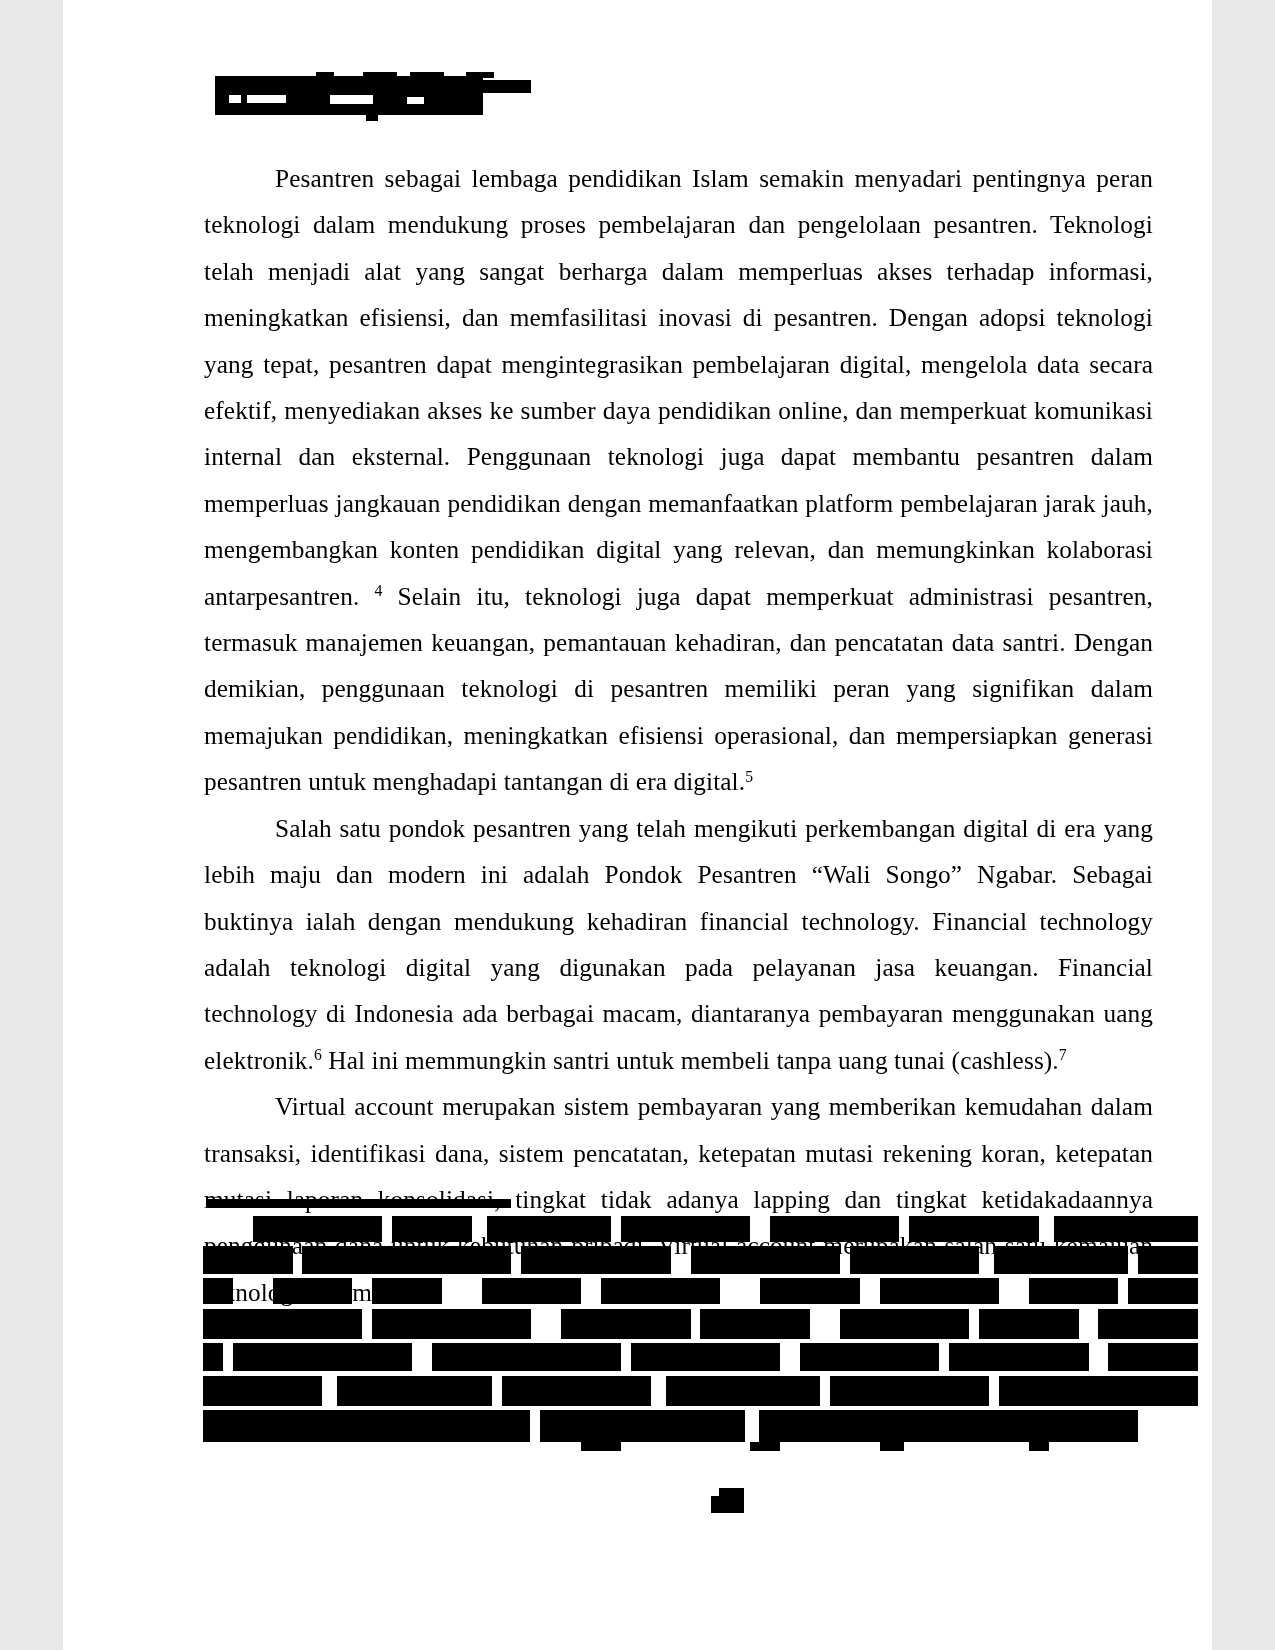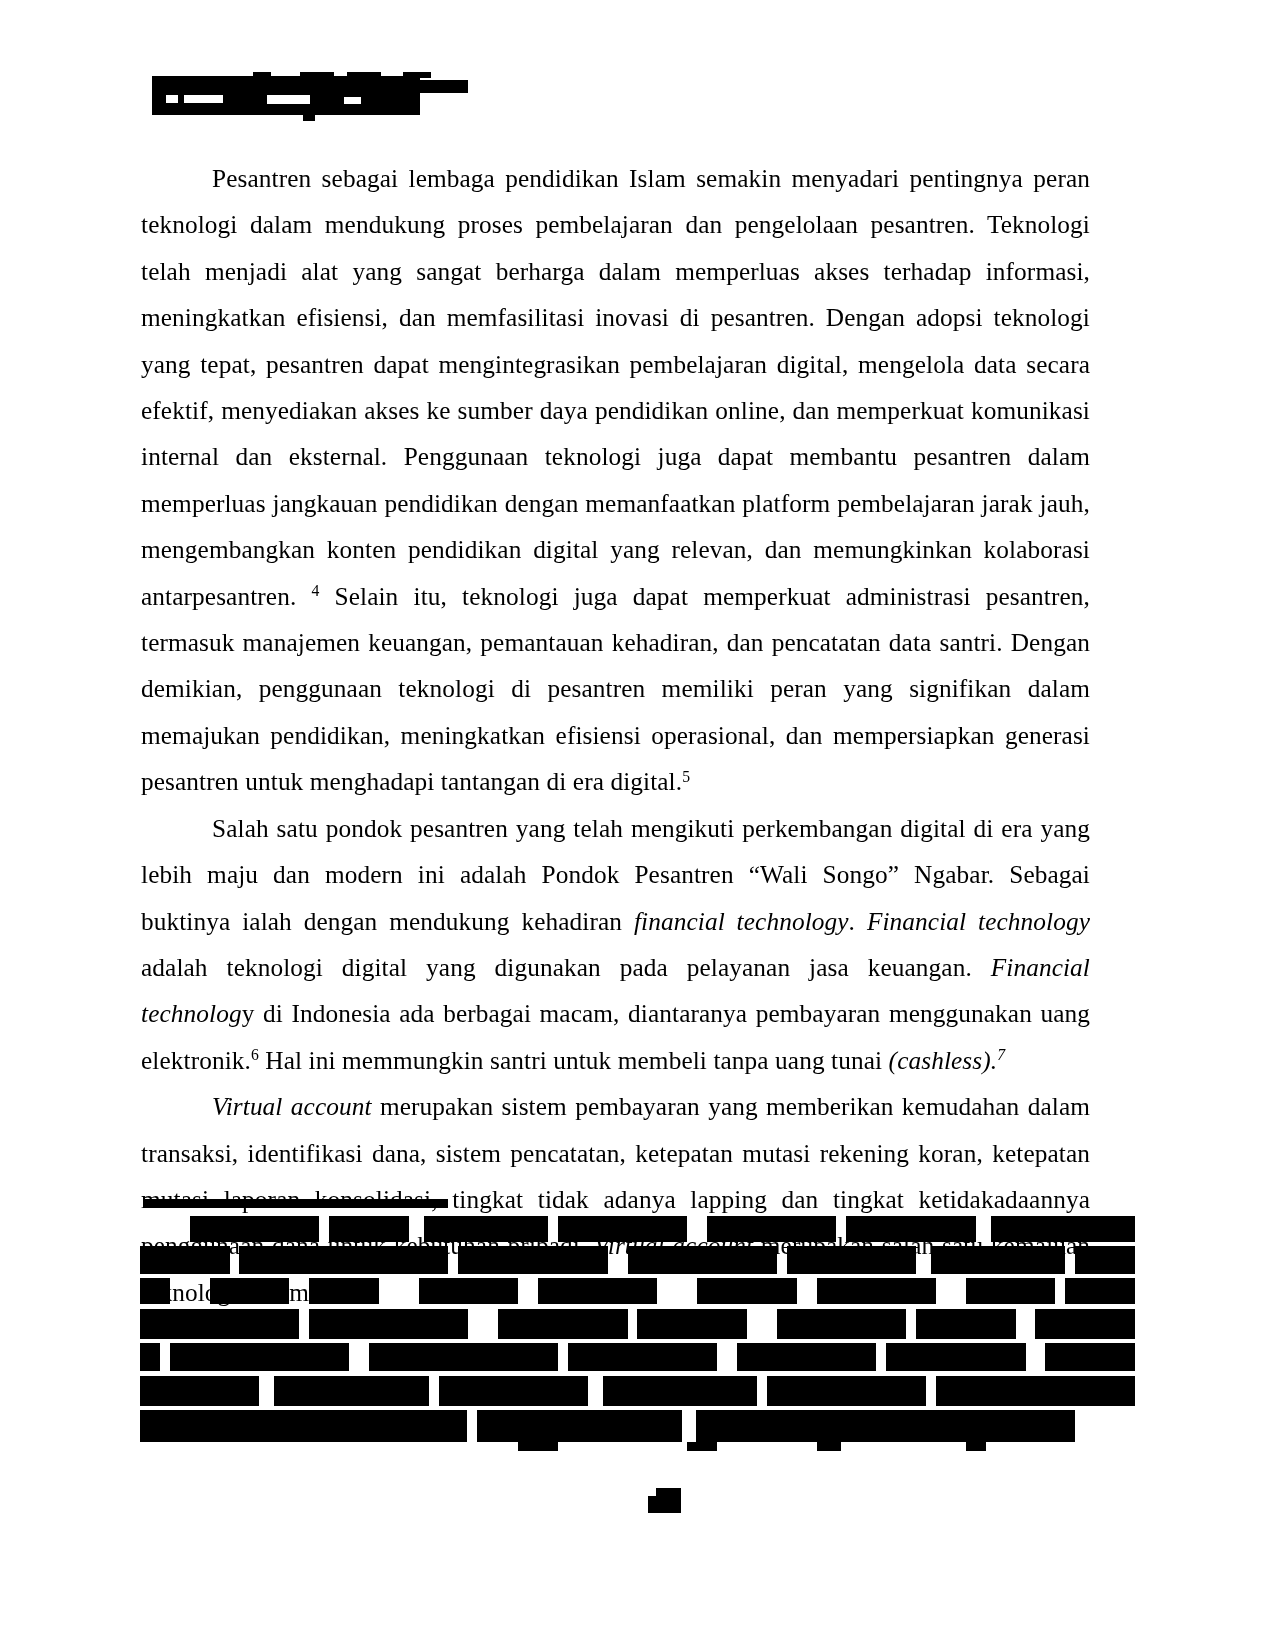--- a/index.html
+++ b/index.html
@@ -1,19 +1,19 @@
 <!DOCTYPE html>
 <html><head>
 <meta charset="utf-8">
 <style>
   * { margin: 0; padding: 0; box-sizing: border-box; }
   html, body { background: #e8e8e8; }
   .page {
     position: relative;
-    width: 1275px;
+    width: 1149px;
     height: 1650px;
     background: #ffffff;
     margin: 0 auto;
     overflow: hidden;
     font-family: "Liberation Serif", "DejaVu Serif", serif;
     color: #000;
   }
 
   
   .hdr-redact { position: absolute; left: 148px; top: 70px; width: 330px; height: 55px; }
@@ -33,21 +33,21 @@
     letter-spacing: 0.1px;
   }
   .body-text p { text-indent: 71px; margin: 0; }
   .body-text sup {
     font-size: 0.62em;
     line-height: 0;
     vertical-align: baseline;
     position: relative;
     top: -0.55em;
   }
-  .body-text .it { font-style: italic; }
+  .body-text .it { }
 
   
   .fn-sep {
     position: absolute;
     left: 145px; top: 1199px;
     width: 303px; height: 9px;
     background: #000;
   }
 
   

